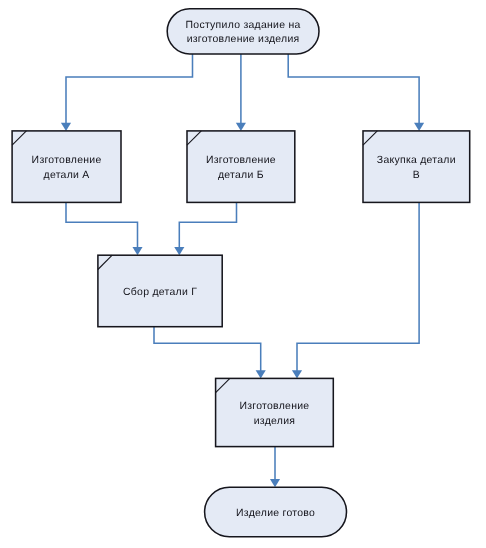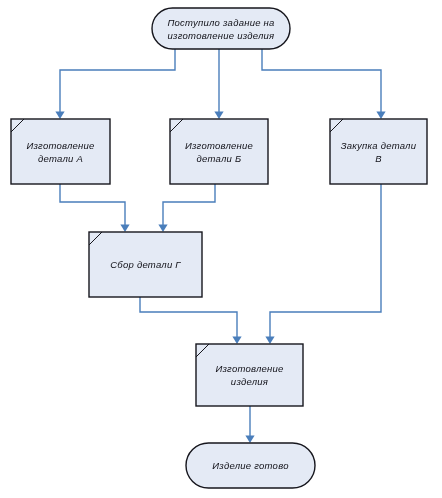--- a/index.html
+++ b/index.html
@@ -12,21 +12,20 @@
     width: 442px;
     height: 498px;
     overflow: hidden;
     font-family: "Liberation Sans", "DejaVu Sans", sans-serif;
   }
   #diagram-root {
     position: relative;
     width: 442px;
     height: 448px;
     background: #ffffff;
-    font-style: italic;
   }
   svg#flowchart {
     display: block;
     width: 442px;
     height: 498px;
   }
   .node-shape {
     fill: #e4eaf5;
     stroke: #16161d;
     stroke-width: 1.4;

